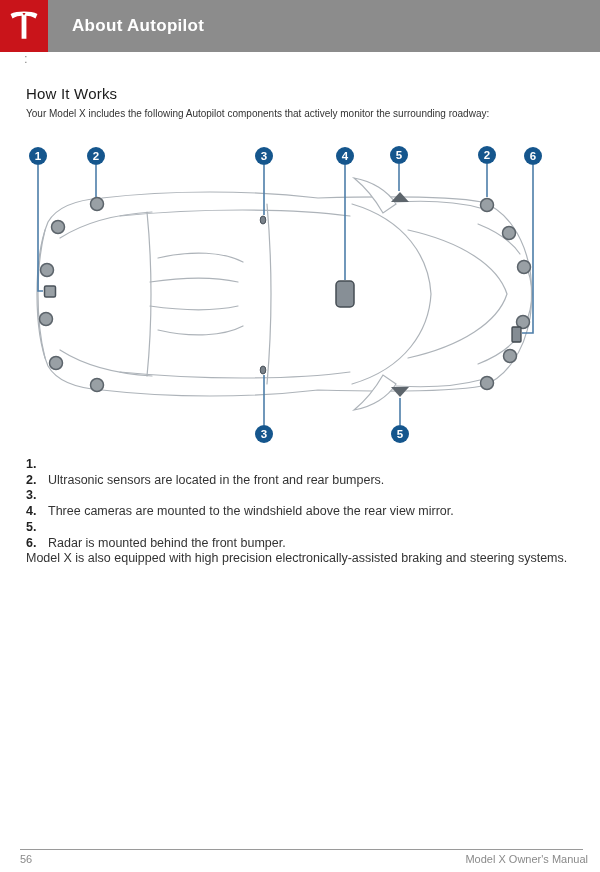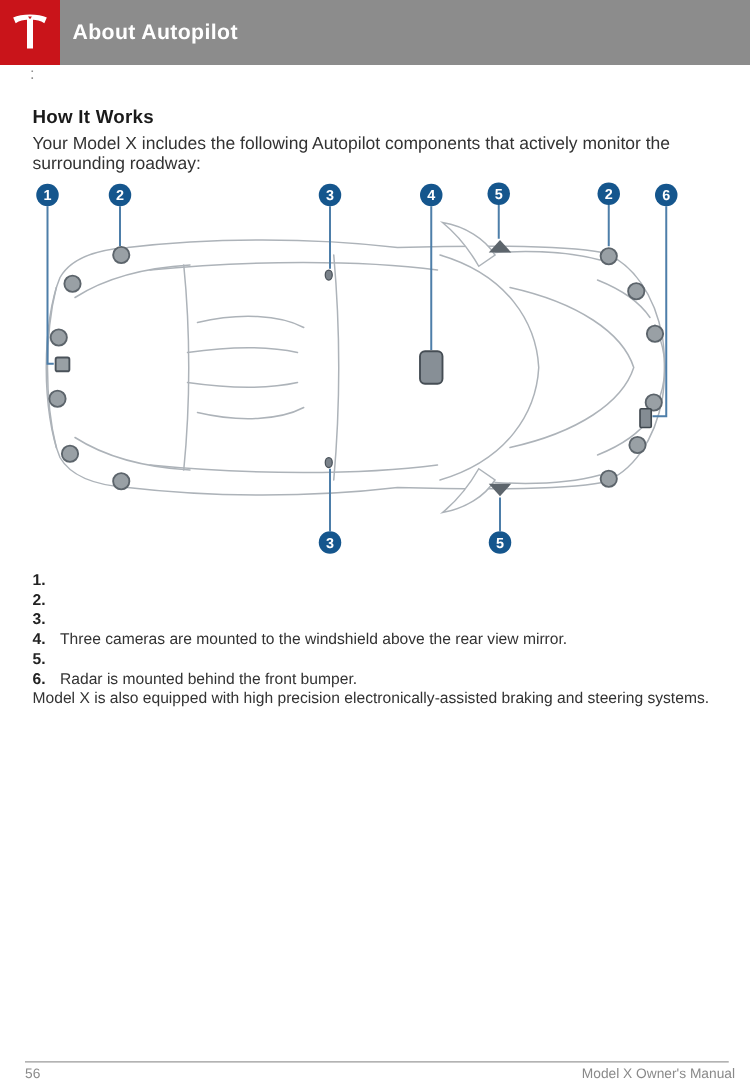--- a/index.html
+++ b/index.html
@@ -4,25 +4,25 @@
 <style>
   * { margin:0; padding:0; box-sizing:border-box; }
   body { background:#fff; }
   .page {
     position:relative; width:600px; height:872px; background:#ffffff;
     font-family:"Liberation Sans", sans-serif; overflow:hidden;
   }
   
   .header { position:absolute; top:0; left:0; width:600px; height:52px; background:#8c8c8c; display:flex; align-items:stretch; }
   .logo-box { width:48px; height:52px; background:#c9141a; display:flex; align-items:center; justify-content:center; flex:0 0 48px; }
-  .header-title { color:#ffffff; font-size:17px; font-weight:bold; letter-spacing:.3px; align-self:center; padding-left:10px; }
+  .header-title { color:#ffffff; font-size:17px; font-weight:bold; letter-spacing:.3px; align-self:center; padding-left:24px; }
   .stray-mark { position:absolute; left:24px; top:52px; font-size:13px; line-height:13px; color:#8f8f8f; }
   
-  .heading { position:absolute; left:26px; top:85px; font-size:15px; font-weight:bold; color:#1a1a1a; letter-spacing:.2px; }
-  .intro { position:absolute; left:26px; top:106px; width:522px; font-size:14px; line-height:16px; color:#333333; }
+  .heading { position:absolute; left:26px; top:85px; font-size:15px; font-weight:normal; color:#1a1a1a; letter-spacing:.2px; }
+  .intro { position:absolute; left:26px; top:106px; width:522px; font-size:10px; line-height:16px; color:#333333; }
   .diagram { position:absolute; left:0; top:140px; width:600px; height:315px; }
   .list { position:absolute; left:26px; top:457px; width:540px; }
   .list-row { display:flex; font-size:12.5px; line-height:15.7px; color:#333333; }
   .list-num { width:22px; font-weight:bold; color:#222222; flex:0 0 22px; }
   .closing { position:absolute; left:26px; top:550px; width:545px; font-size:12.5px; line-height:16px; color:#333333; }
   
   .footer-rule { position:absolute; left:20px; right:17px; top:849px; height:1px; background:#9a9a9a; }
   .footer-page { position:absolute; left:20px; top:853px; font-size:11px; color:#8a8a8a; }
   .footer-manual { position:absolute; right:12px; top:853px; font-size:11px; color:#8a8a8a; }
   
@@ -173,20 +173,21 @@
         </g>
     </g>
   </svg>
 
   <div class="list">
     <div class="list-row">
       <span class="list-num">1.</span>
     </div>
     <div class="list-row">
       <span class="list-num">2.</span>
+      <span>Ultrasonic sensors are located in the front and rear bumpers.</span>
     </div>
     <div class="list-row">
       <span class="list-num">3.</span>
     </div>
     <div class="list-row">
       <span class="list-num">4.</span>
       <span>Three cameras are mounted to the windshield above the rear view mirror.</span>
     </div>
     <div class="list-row">
       <span class="list-num">5.</span>

